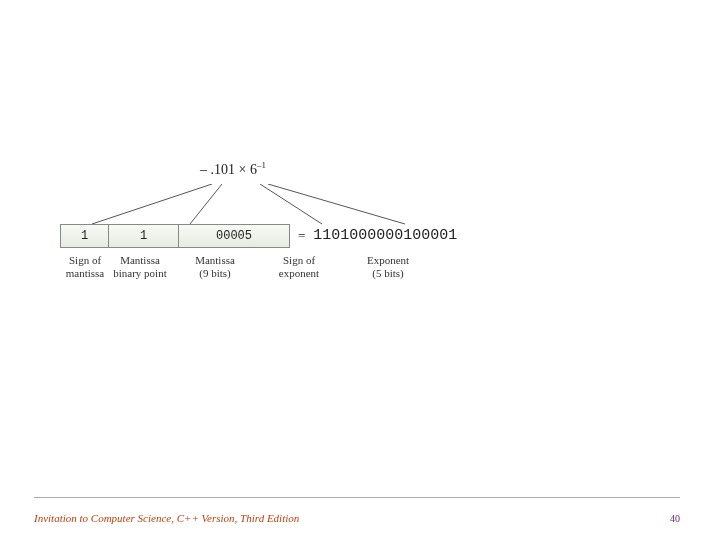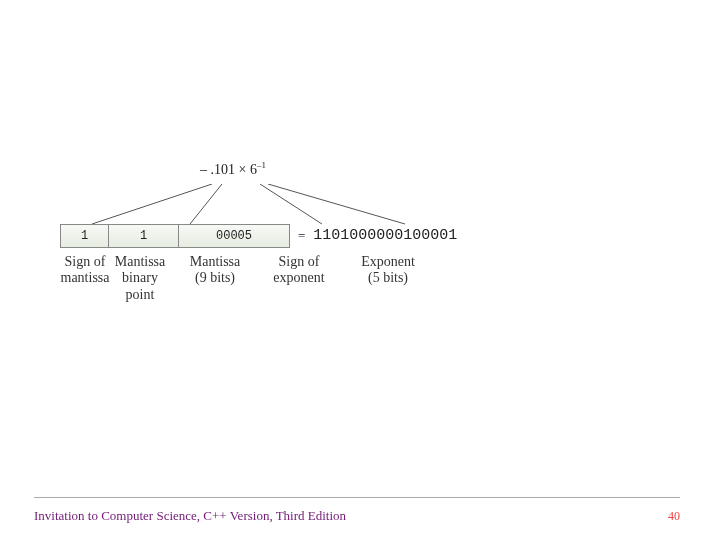--- a/index.html
+++ b/index.html
@@ -74,21 +74,21 @@
   }
   .binstr {
     font-family: 'Courier New', monospace;
     font-size: 15px;
     color: #222;
   }
   .labels-row {
     display: flex;
     margin-top: 6px;
     font-family: 'Times New Roman', serif;
-    font-size: 14px;
+    font-size: 11px;
     color: #333;
     line-height: 1.2;
   }
   .lbl {
     text-align: center;
     white-space: pre-line;
   }
   .bottom-rule {
     position: absolute;
     left: 34px;
@@ -100,26 +100,27 @@
     position: absolute;
     left: 34px;
     right: 40px;
     bottom: 16px;
     display: flex;
     justify-content: space-between;
     align-items: baseline;
     font-family: Georgia, serif;
   }
   .footer-left {
-    font-size: 13px;
-    color: #701a75;
+    font-size: 11px;
+    color: #c2410c;
+    font-style: italic;
   }
   .footer-right {
-    font-size: 12px;
-    color: #ef4444;
+    font-size: 10px;
+    color: #701a75;
   }
 </style>
 </head>
 <body>
 
 <div class="slide">
 
 
   <div class="diagram-wrap">
 

